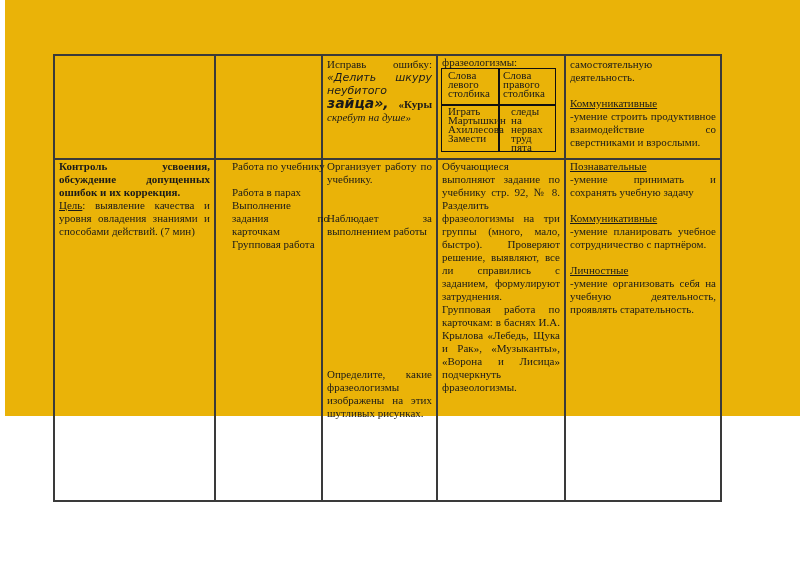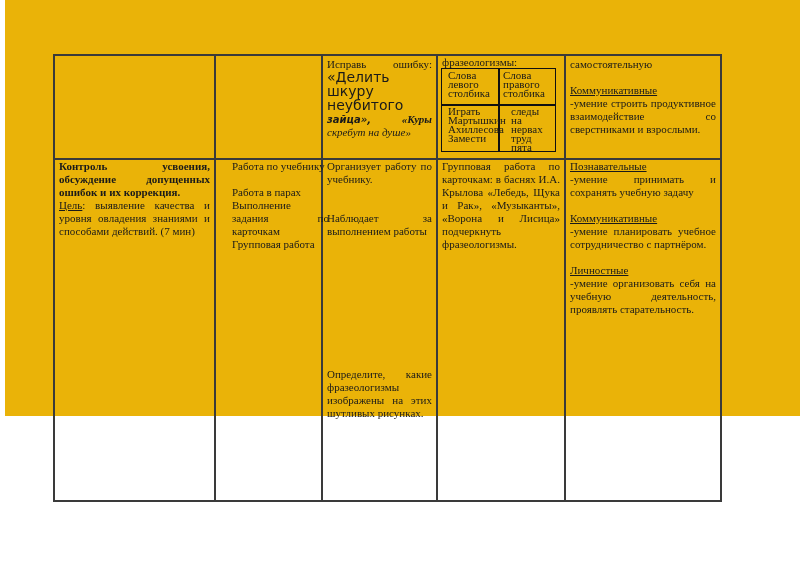--- a/index.html
+++ b/index.html
@@ -10,24 +10,24 @@
   .hline, .vline { position:absolute; background:#3a3a3a; }
   .hline { height:1.5px; }
   .vline { width:1.5px; }
   .cell { position:absolute; font-size:11px; line-height:13px; box-sizing:border-box; padding:0 4px; }
   .cell p { margin:0; }
   .j { text-align:justify; text-align-last:justify; }
   .jn { text-align:justify; }
   .blank { height:13px; }
   .u { text-decoration:underline; }
   .b { font-weight:bold; }
-  .sans-i { font-family:"DejaVu Sans", "Liberation Sans", sans-serif; font-size:14px; }
-  .sans-bi { font-family:"DejaVu Sans", "Liberation Sans", sans-serif; font-style:italic; font-weight:bold; font-size:10px; }
+  .sans-i { font-family:"DejaVu Sans", "Liberation Sans", sans-serif; font-style:italic; font-size:11px; }
+  .sans-bi { font-family:"DejaVu Sans", "Liberation Sans", sans-serif; font-style:italic; font-weight:bold; font-size:14px; }
   .serif-i { font-style:italic; }
-  .serif-bi { font-style:italic; font-weight:bold; }
+  .serif-bi { font-weight:bold; }
   .inner { position:absolute; left:388px; top:14px; width:115px; height:84px; border:1.5px solid #111; box-sizing:border-box; }
   .inner .ih { position:absolute; left:0; right:0; top:35px; height:1.5px; background:#111; }
   .inner .iv { position:absolute; top:0; bottom:0; left:56px; width:1.5px; background:#111; }
   .inner .ic { position:absolute; font-size:11px; line-height:9px; padding:2px 0 0 6px; box-sizing:border-box; }
 </style>
 </head>
 <body>
 
 <div class="page">
   <div class="grid">
@@ -77,20 +77,21 @@
       <div class="ic" style="left:57px;top:36px;width:56px;padding-left:12px;">
         <div>следы</div>
         <div>на нервах</div>
         <div>труд</div>
         <div>пята</div>
       </div>
     </div>
 
     <div class="cell" style="left:513px;top:4px;width:154px;">
       <p>самостоятельную</p>
+      <p>деятельность.</p>
       <div class="blank"></div>
       <p class="u">Коммуникативные</p>
       <p class="jn">-умение строить продуктивное взаимодействие со сверстниками и взрослыми.</p>
     </div>
 
     <div class="cell" style="left:2px;top:106px;width:159px;">
       <p class="jn b">Контроль усвоения, обсуждение допущенных ошибок и их коррекция.</p>
       <p class="jn"><span class="u">Цель</span><span>: выявление качества и уровня овладения знаниями и способами действий. (7 мин)</span></p>
     </div>
 
@@ -105,20 +106,21 @@
     <div class="cell" style="left:270px;top:106px;width:113px;">
       <p class="jn">Организует работу по учебнику.</p>
       <div class="blank"></div>
       <div class="blank"></div>
       <p class="jn">Наблюдает за выполнением работы</p>
       <div style="height:130px;"></div>
       <p class="jn">Определите, какие фразеологизмы изображены на этих шутливых рисунках.</p>
     </div>
 
     <div class="cell" style="left:385px;top:106px;width:126px;">
+      <p class="jn">Обучающиеся выполняют задание по учебнику стр. 92, № 8. Разделить фразеологизмы на три группы (много, мало, быстро). Проверяют решение, выявляют, все ли справились с заданием, формулируют затруднения.</p>
       <p class="jn">Групповая работа по карточкам: в баснях И.А. Крылова «Лебедь, Щука и Рак», «Музыканты», «Ворона и Лисица» подчеркнуть фразеологизмы.</p>
     </div>
 
     <div class="cell" style="left:513px;top:106px;width:154px;">
       <p class="u">Познавательные</p>
       <p class="jn">-умение принимать и сохранять учебную задачу</p>
       <div class="blank"></div>
       <p class="u">Коммуникативные</p>
       <p class="jn">-умение планировать учебное сотрудничество с партнёром.</p>
       <div class="blank"></div>

